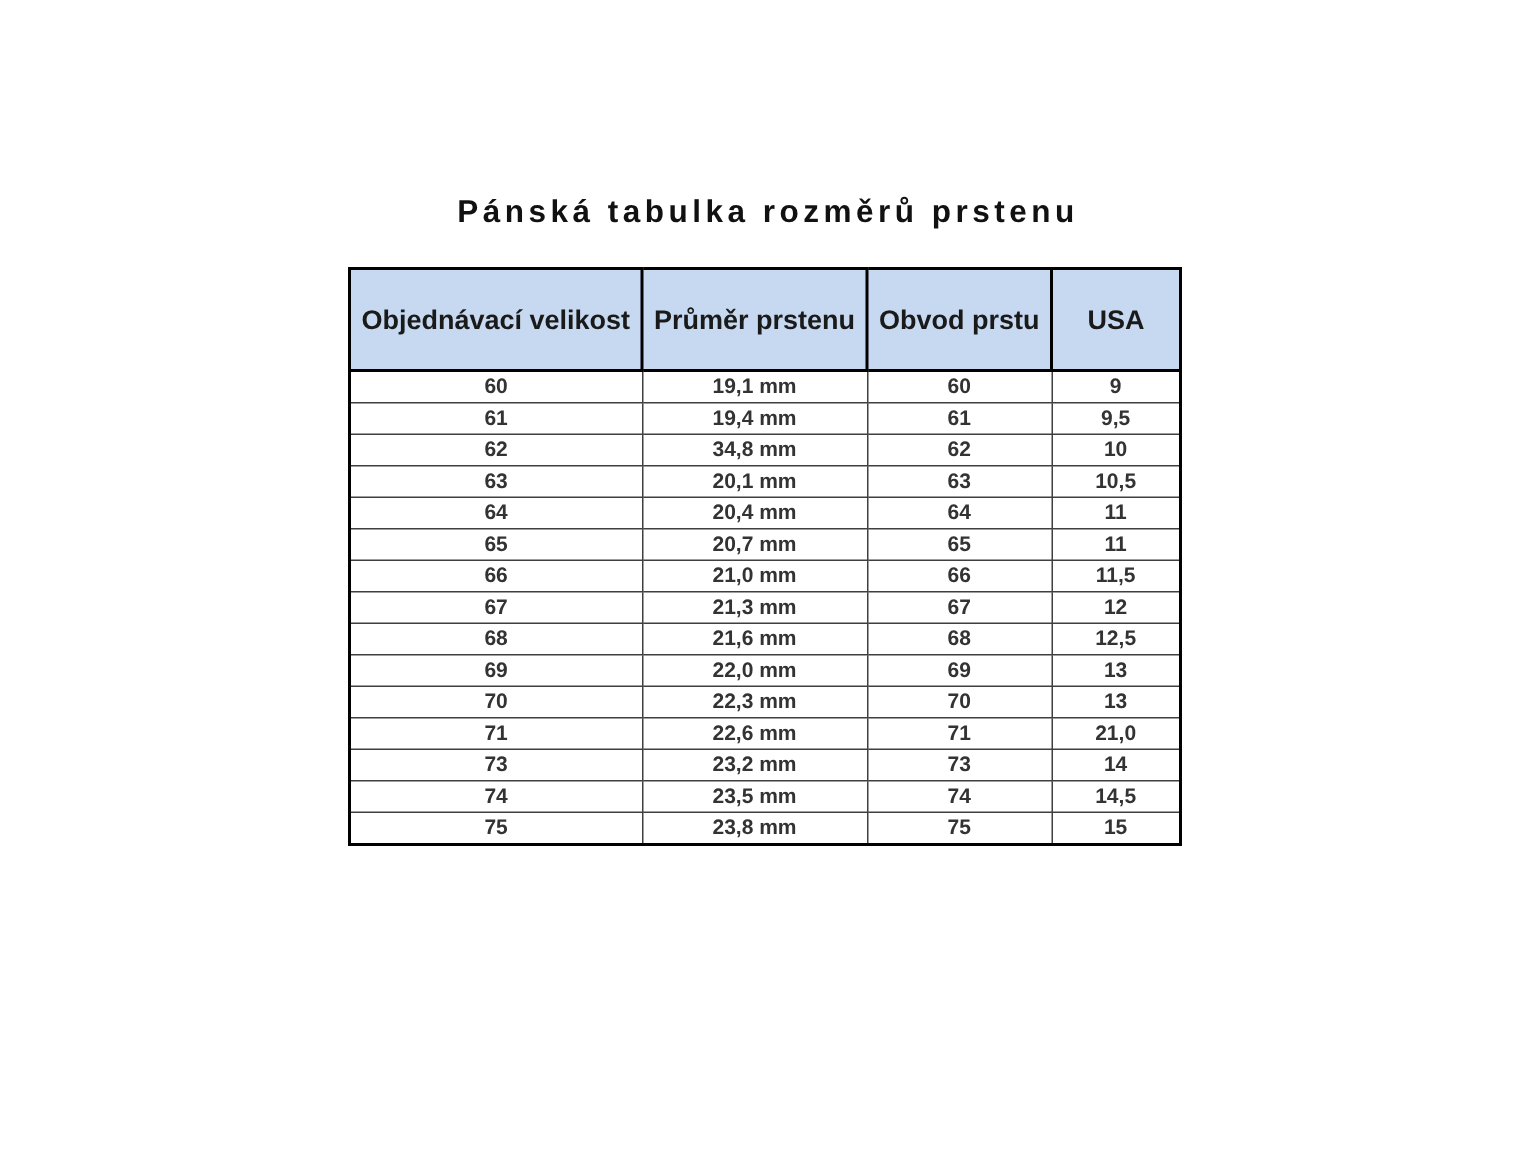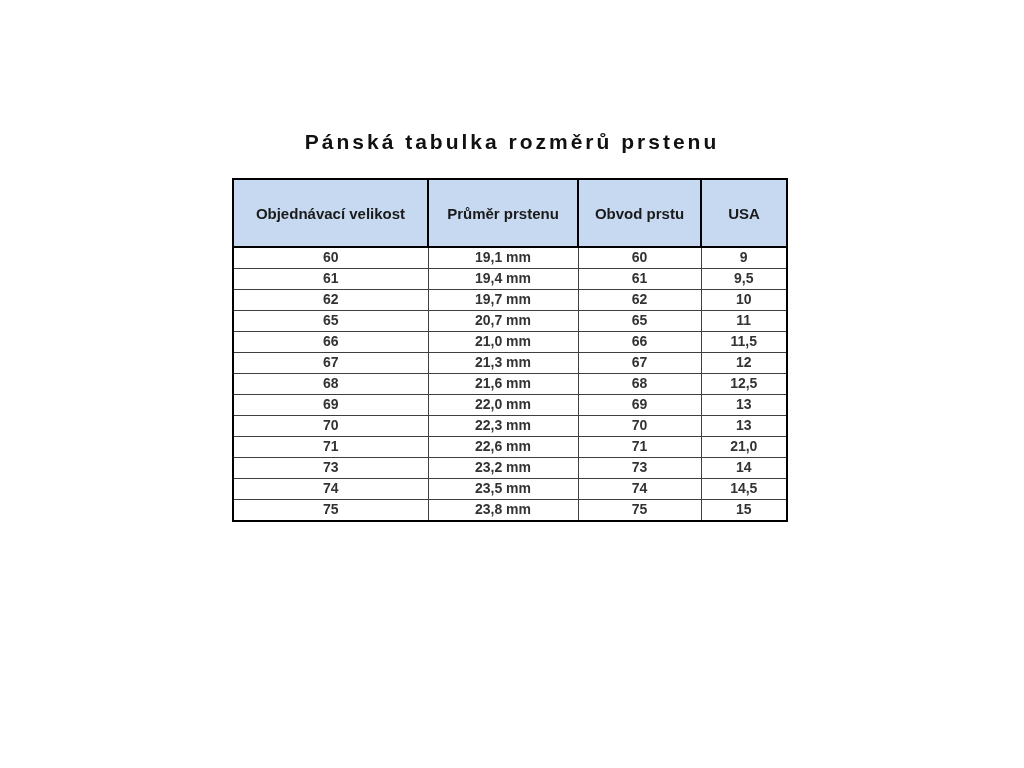--- a/index.html
+++ b/index.html
@@ -36,21 +36,21 @@
     border: 2px solid #000000;
   }
   table.size-table col.c1 { width: 195px; }
   table.size-table col.c2 { width: 150px; }
   table.size-table col.c3 { width: 123px; }
   table.size-table col.c4 { width: 86px; }
   table.size-table th {
     height: 64px;
     background: var(--header-bg, #C6D9F1);
     border: 2px solid #000000;
-    font-size: 15px;
+    font-size: 18px;
     font-weight: bold;
     color: #1a1a1a;
     text-align: center;
     vertical-align: middle;
   }
   table.size-table td {
     height: 20px;
     border: 1.5px solid #3f3f3f;
     font-size: 14px;
     font-weight: bold;
@@ -91,23 +91,35 @@
           <td>9</td>
         </tr>
         <tr>
           <td>61</td>
           <td>19,4 mm</td>
           <td>61</td>
           <td>9,5</td>
         </tr>
         <tr>
           <td>62</td>
-          <td>19,7 mm</td>
+          <td>34,8 mm</td>
           <td>62</td>
           <td>10</td>
+        </tr>
+        <tr>
+          <td>63</td>
+          <td>20,1 mm</td>
+          <td>63</td>
+          <td>10,5</td>
+        </tr>
+        <tr>
+          <td>64</td>
+          <td>20,4 mm</td>
+          <td>64</td>
+          <td>11</td>
         </tr>
         <tr>
           <td>65</td>
           <td>20,7 mm</td>
           <td>65</td>
           <td>11</td>
         </tr>
         <tr>
           <td>66</td>
           <td>21,0 mm</td>

